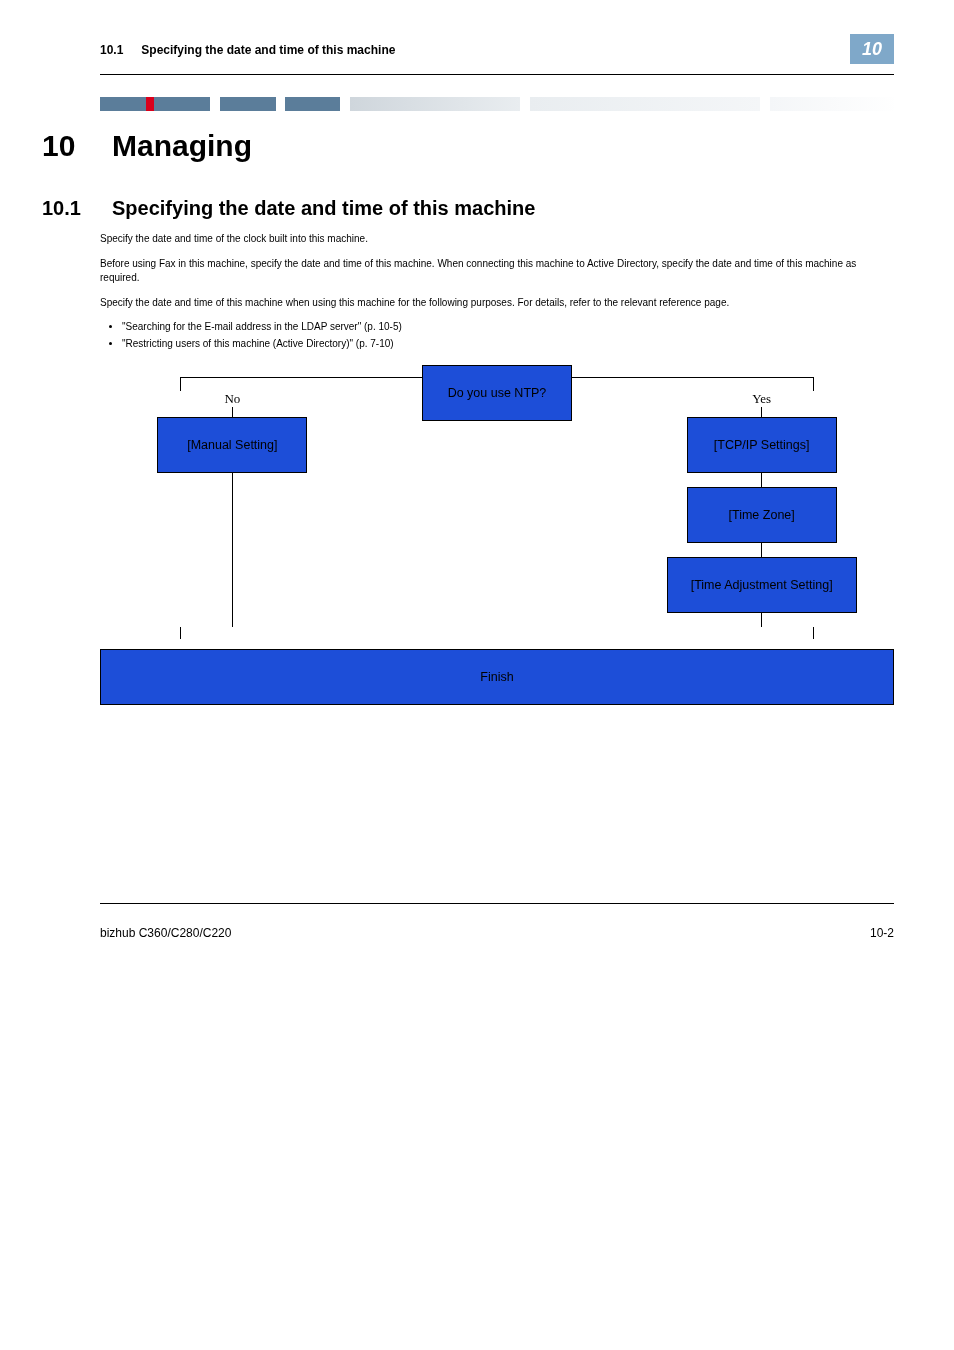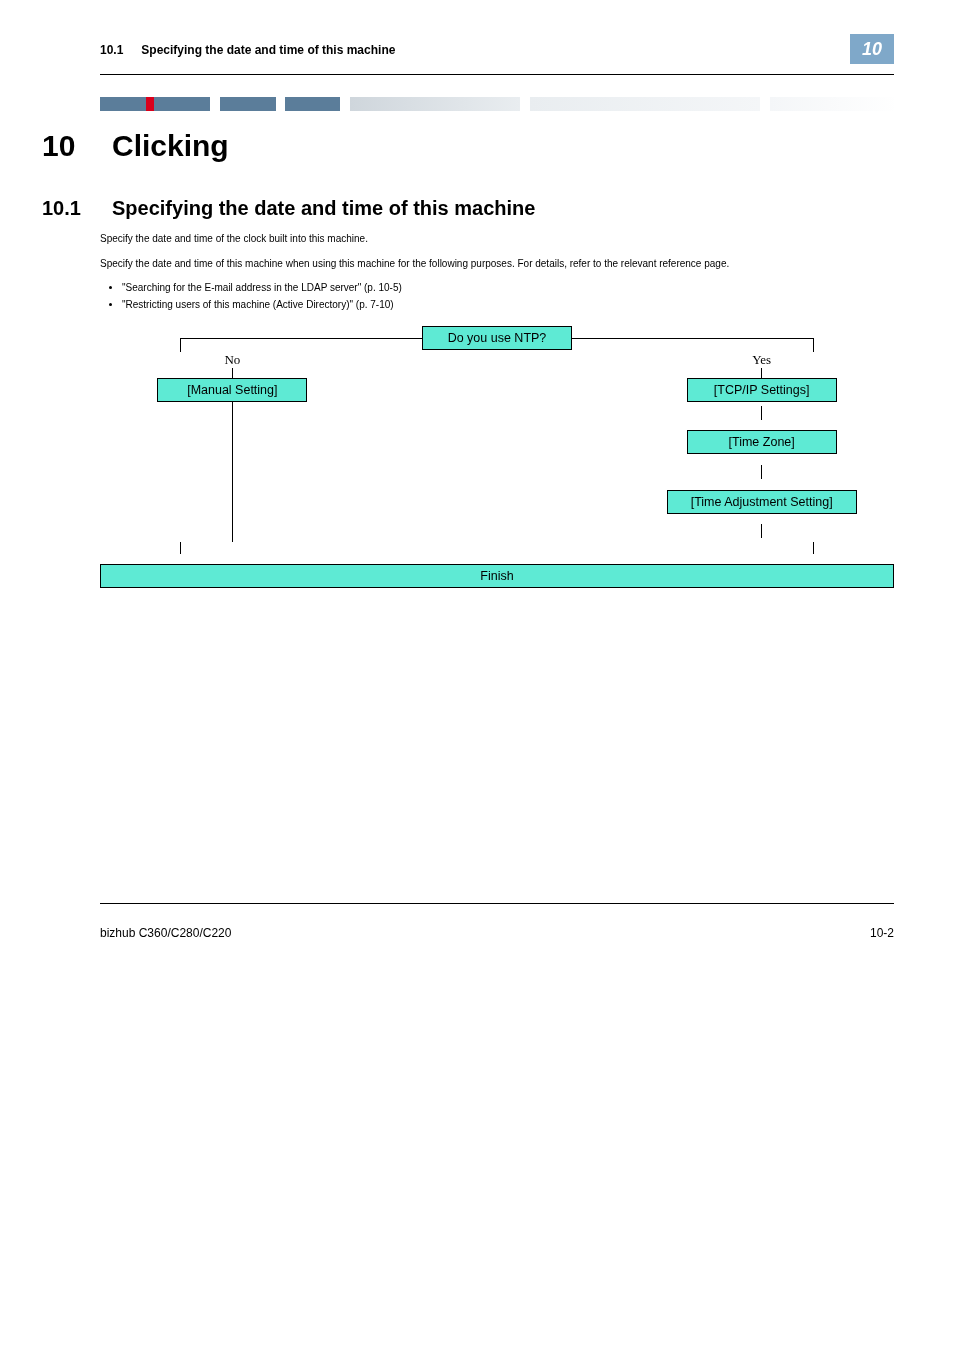--- a/index.html
+++ b/index.html
@@ -30,21 +30,21 @@
   .sec-title { margin-top: 34px; display: flex; align-items: baseline; margin-left: -58px; }
   .sec-num { font-size: 20px; font-weight: bold; width: 70px; }
   .sec-text { font-size: 20px; font-weight: bold; }
   .body { margin-top: 12px; font-size: 10px; line-height: 1.45; }
   .body p { margin-bottom: 10px; }
   .body ul { list-style: disc; padding-left: 22px; margin-bottom: 10px; }
   .body ul li { margin-bottom: 2px; }
   .flow { margin-top: 14px; }
   .flow table { border-collapse: collapse; width: 100%; font-size: 12.5px; }
   .flow td { text-align: center; vertical-align: middle; padding: 0; }
-  .box { border: 1px solid #000; display: inline-block; padding: 4px 10px; min-width: 150px; text-align: center; background:#5eead4; position: relative; z-index: 2; }
+  .box { border: 1px solid #000; display: inline-block; padding: 20px 10px; min-width: 150px; text-align: center; background:#1d4ed8; position: relative; z-index: 2; }
   .wide { display: block; width: 100%; }
   .conn-v { width: 0; height: 14px; border-left: 1px solid #000; margin: 0 auto; }
   .conn-v-short { width:0; height:10px; border-left:1px solid #000; margin:0 auto; }
   .toprow { height: 26px; position: relative; }
   .toprow .left-leg { position:absolute; left:80px; bottom:0; width:0; height:13px; border-left:1px solid #000; }
   .toprow .right-leg { position:absolute; right:80px; bottom:0; width:0; height:13px; border-left:1px solid #000; }
   .toprow .left-h { position:absolute; left:80px; top:12px; height:0; border-top:1px solid #000; width: calc(50% - 80px - 75px); }
   .toprow .right-h { position:absolute; right:80px; top:12px; height:0; border-top:1px solid #000; width: calc(50% - 80px - 75px); }
   .toprow .qbox { position:absolute; left:50%; top:0; transform:translateX(-50%); }
   .yn { font-size: 13px; font-family: Liberation Serif, serif; }
@@ -68,30 +68,31 @@
       <span>Specifying the date and time of this machine</span>
     </span>
     <div class="hdr-tab">10</div>
   </div>
   <hr class="hdr-rule">
 
   <div class="ribbon"></div>
 
   <div class="ch-title">
     <span class="ch-num">10</span>
-    <span class="ch-text">Clicking</span>
+    <span class="ch-text">Managing</span>
   </div>
 
   <div class="sec-title">
     <span class="sec-num">10.1</span>
     <span class="sec-text">Specifying the date and time of this machine</span>
   </div>
 
   <div class="body">
     <p>Specify the date and time of the clock built into this machine.</p>
+    <p>Before using Fax in this machine, specify the date and time of this machine. When connecting this machine to Active Directory, specify the date and time of this machine as required.</p>
     <p>Specify the date and time of this machine when using this machine for the following purposes. For details, refer to the relevant reference page.</p>
     <ul>
       <li>"Searching for the E-mail address in the LDAP server" (p. 10-5)</li>
       <li>"Restricting users of this machine (Active Directory)" (p. 7-10)</li>
     </ul>
   </div>
 
   <div class="flow">
     <table>
 

